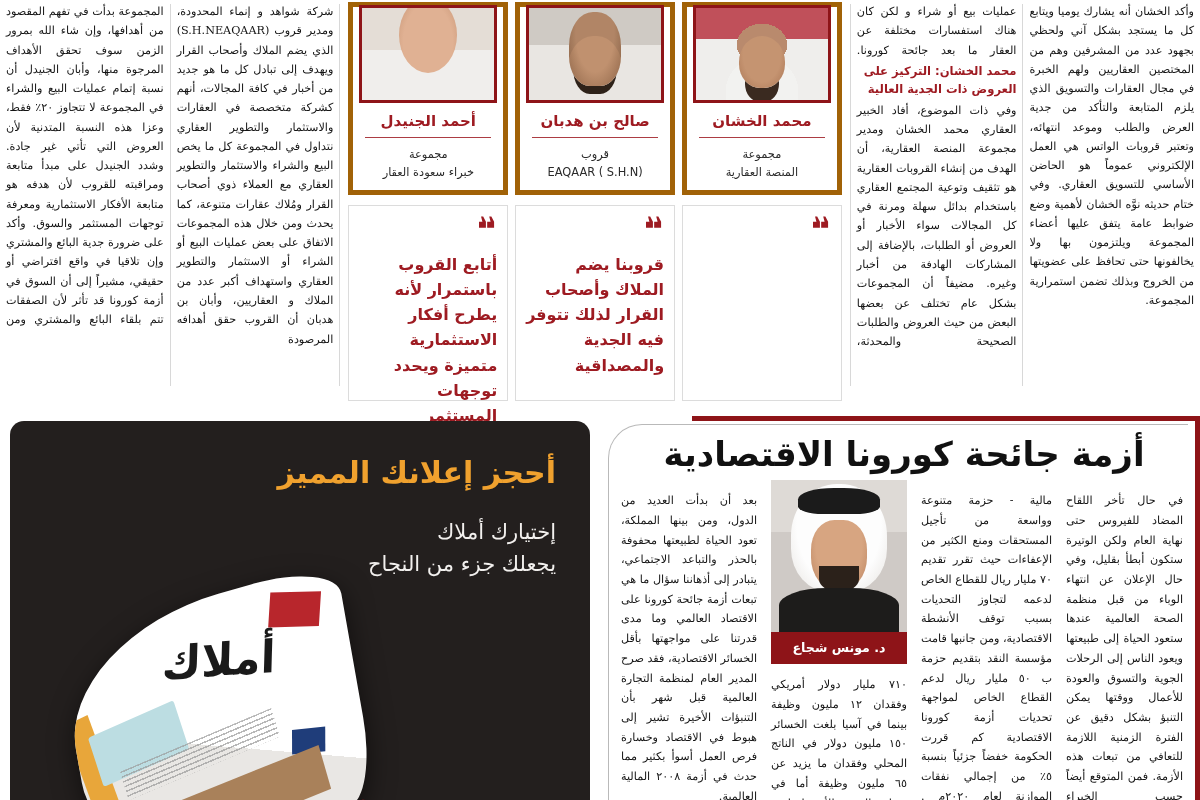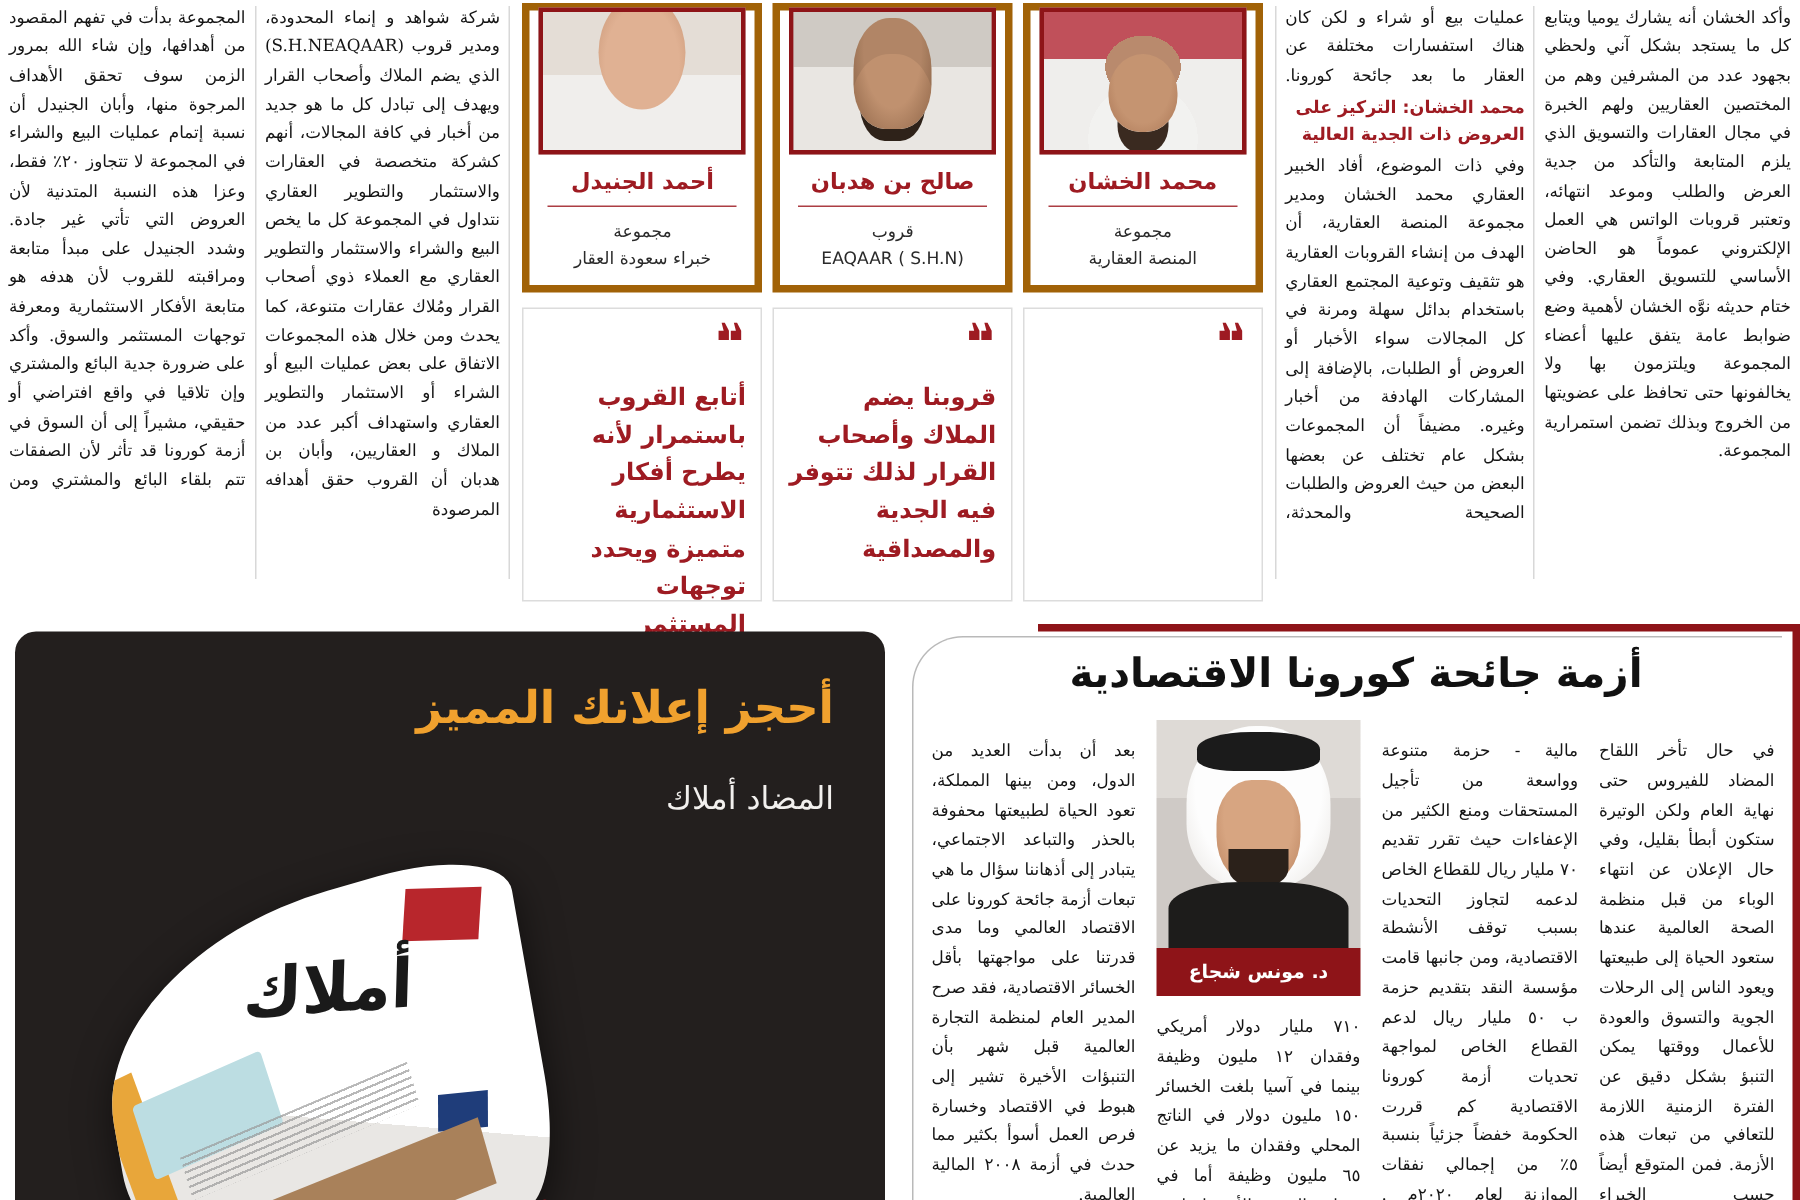--- a/index.html
+++ b/index.html
@@ -182,21 +182,21 @@
     box-sizing:border-box;pointer-events:none;
   }
   .art-frame-red{
     position:absolute;left:92px;top:0px;width:508px;height:406px;
     border-top:5px solid #8e1418;border-right:5px solid #8e1418;
     box-sizing:border-box;pointer-events:none;
   }
   .art-title{
     position:absolute;right:26px;top:18px;width:540px;
     font-family:"DejaVu Sans","Liberation Sans",sans-serif;
-    font-weight:bold;font-size:27px;color:#111;
+    font-weight:bold;font-size:34px;color:#111;
     direction:rtl;text-align:center;
   }
   .art-cols{
     position:absolute;left:14px;top:64px;width:576px;height:340px;
     display:flex;flex-direction:row;
   }
   .art-col{
     box-sizing:border-box;
     font-family:"DejaVu Serif","Liberation Serif",serif;
     font-size:11.2px;line-height:1.76;color:#141414;
@@ -331,21 +331,22 @@
       <p>المجموعة بدأت في تفهم المقصود من أهدافها، وإن شاء الله بمرور الزمن سوف تحقق الأهداف المرجوة منها، وأبان الجنيدل أن نسبة إتمام عمليات البيع والشراء في المجموعة لا تتجاوز ٢٠٪ فقط، وعزا هذه النسبة المتدنية لأن العروض التي تأتي غير جادة. وشدد الجنيدل على مبدأ متابعة ومراقبته للقروب لأن هدفه هو متابعة الأفكار الاستثمارية ومعرفة توجهات المستثمر والسوق. وأكد على ضرورة جدية البائع والمشتري وإن تلاقيا في واقع افتراضي أو حقيقي، مشيراً إلى أن السوق في أزمة كورونا قد تأثر لأن الصفقات تتم بلقاء البائع والمشتري ومن</p>
     </div>
 
   </div>
 
   <div class="bottom-section">
 
     <div class="ad">
       <div class="ad-title">أحجز إعلانك المميز</div>
       <div class="ad-sub">
-        <div>المضاد أملاك</div>
+        <div>إختيارك أملاك</div>
+        <div>يجعلك جزء من النجاح</div>
       </div>
       <div class="mag">
         <div class="mag-sheet">
           <div class="m-red"></div>
           <div class="m-orange"></div>
           <div class="m-teal"></div>
           <div class="m-lines"></div>
           <div class="m-blue"></div>
           <div class="m-brown"></div>
           <div class="m-logo">أملاك</div>

